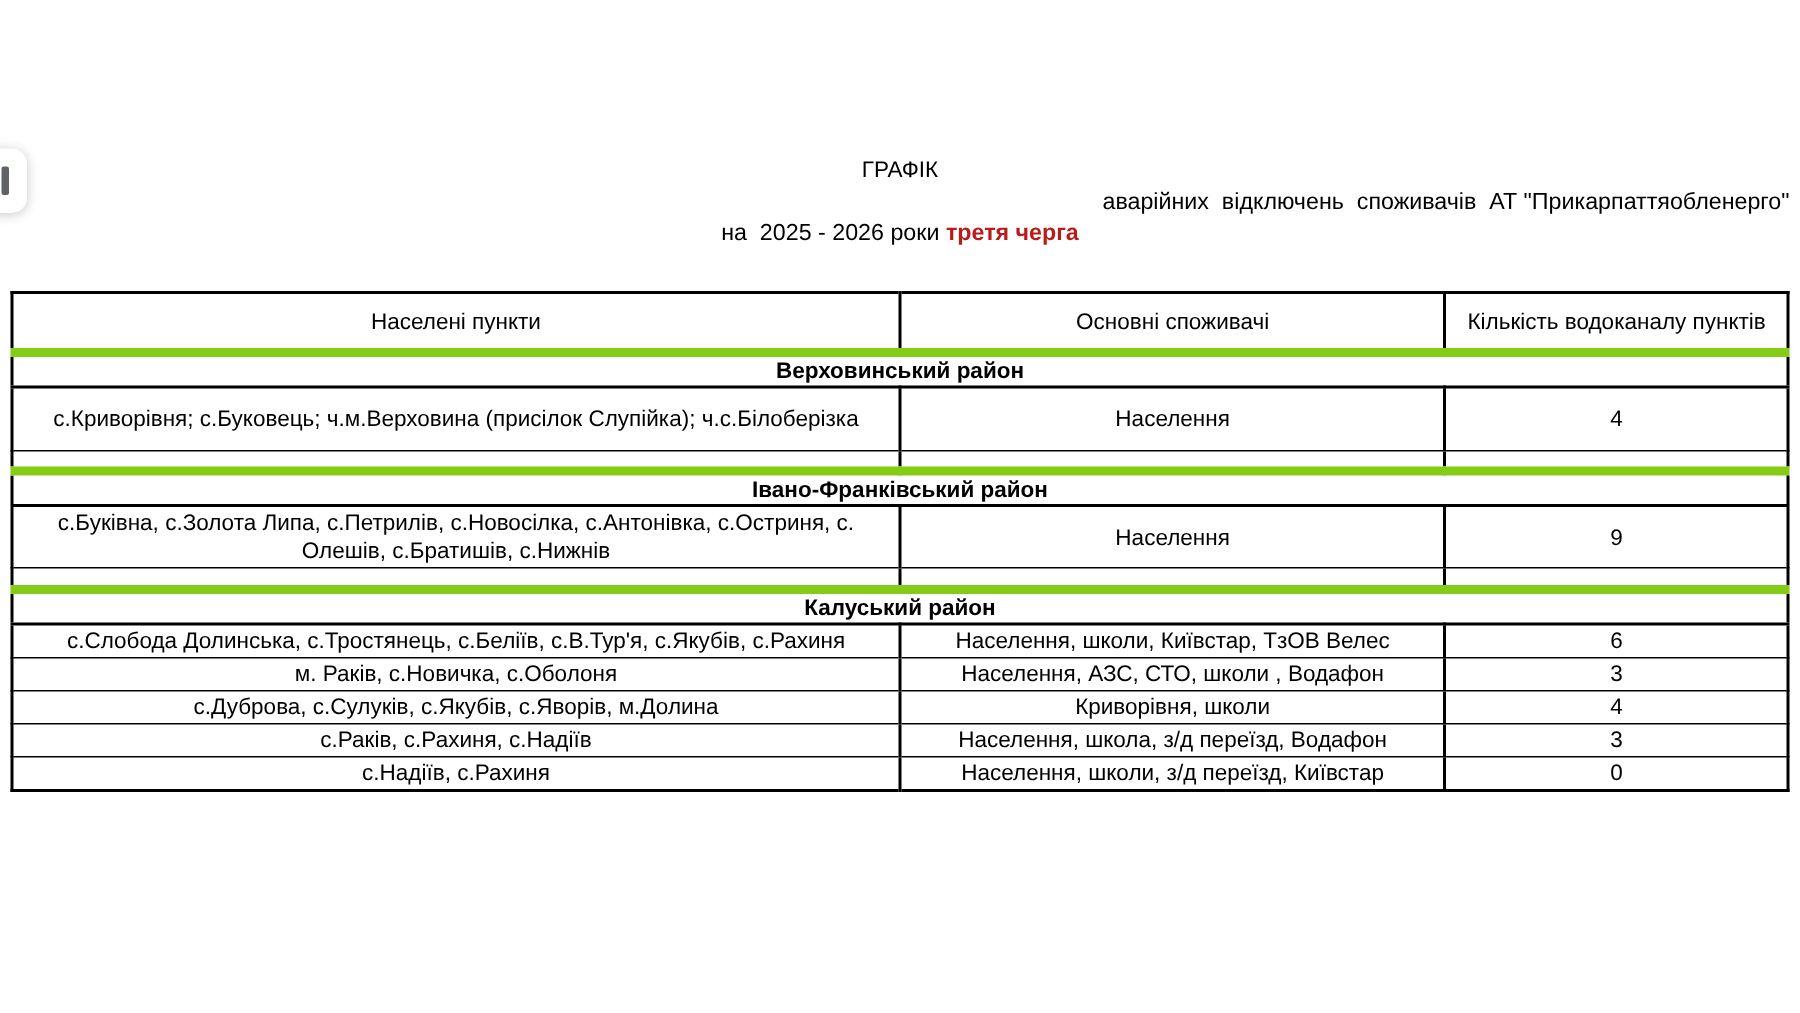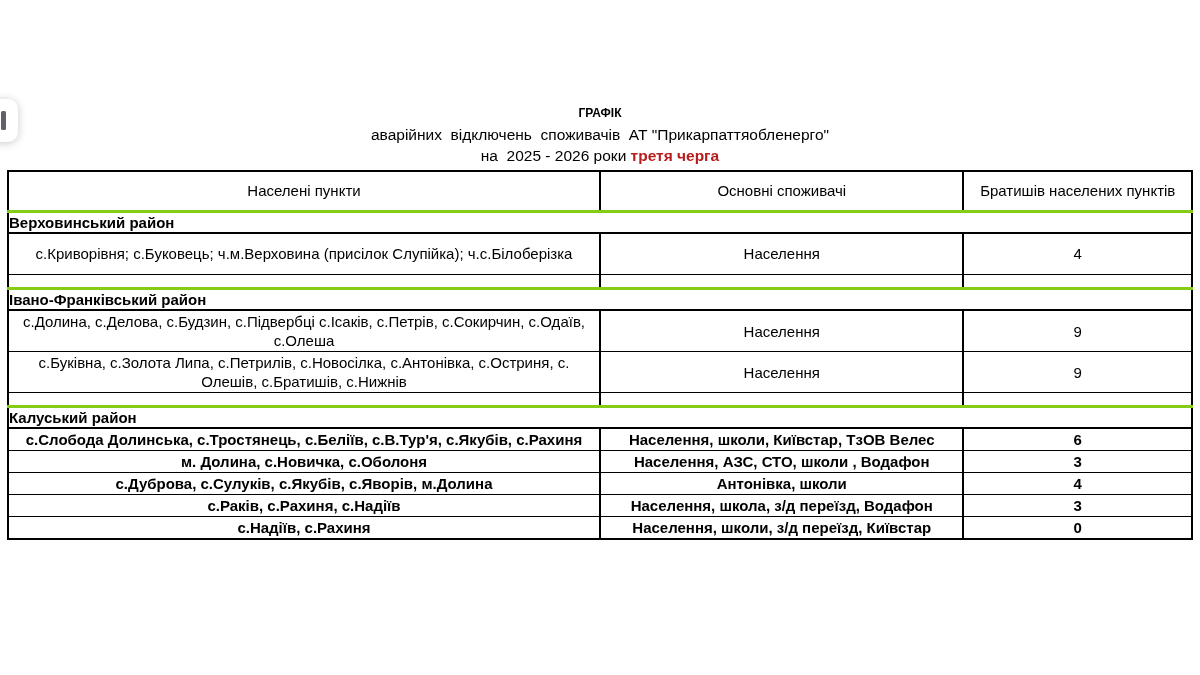--- a/index.html
+++ b/index.html
@@ -21,53 +21,53 @@
   }
   .side-btn .bar {
     position: absolute; left: 13px; top: 12px;
     width: 5px; height: 19px;
     background: #5f6368; border-radius: 1.5px;
   }
 
   .doc { position: absolute; left: 7px; top: 0; width: 1186px; }
 
   .titles { text-align: center; padding-top: 103px; }
-  .t1 { font-size: 12px; font-weight: bold; line-height: 21px; }
-  .t2 { font-size: 15.5px; line-height: 21px; white-space: pre-wrap; }
+  .t1 { font-size: 15px; font-weight: normal; line-height: 21px; }
+  .t2 { font-size: 15.5px; line-height: 21px; white-space: pre-wrap; text-align: right; }
   .t3 { font-size: 15.5px; line-height: 21px; white-space: pre-wrap; }
   .t3 .red { color: #b91c1c; font-weight: bold; }
 
   table.sched {
-    margin-top: 4px;
+    margin-top: 28px;
     border-collapse: collapse;
     width: 100%;
     table-layout: fixed;
     border: 2px solid #000;
   }
   .sched th, .sched td {
     border: 1px solid #000;
     font-size: 15px;
     line-height: 19px;
     padding: 1px 4px;
     overflow: hidden;
     vertical-align: middle;
   }
   .sched th.c2, .sched td.c2,
   .sched th.c3, .sched td.c3 { border-left: 2px solid #000; }
   .sched th { font-weight: normal; height: 40px; text-align: center; }
   tr.section td {
-    font-weight: bold; text-align: left;
-    border-top: 3px solid #84cc16; border-bottom: 2px solid #000;
+    font-weight: bold; text-align: center;
+    border-top: 6px solid #84cc16; border-bottom: 2px solid #000;
     height: 20px; padding: 0;
   }
   td.c1 { text-align: center; }
   td.c2 { text-align: center; }
   td.c3 { text-align: center; }
   tr.tall td { height: 42px; }
-  tr.single td { height: 20px; font-weight: bold; }
+  tr.single td { height: 20px; }
   tr.empty td { height: 14px; }
 </style>
 </head>
 <body>
 
 <div class="side-btn">
   <span class="bar"></span>
 </div>
 
 <div class="doc">
@@ -80,44 +80,39 @@
   <table class="sched">
     <colgroup>
       <col style="width:50%">
       <col style="width:30.7%">
       <col style="width:19.3%">
     </colgroup>
     <tbody>
         <tr>
       <th class="c1">Населені пункти</th>
       <th class="c2">Основні споживачі</th>
-      <th class="c3">Братишів населених пунктів</th>
+      <th class="c3">Кількість водоканалу пунктів</th>
     </tr>
 
     <tr class="section">
       <td colspan="3">Верховинський район</td>
     </tr>
     <tr class="tall">
       <td class="c1">с.Криворівня; с.Буковець; ч.м.Верховина (присілок Слупійка); ч.с.Білоберізка</td>
       <td class="c2">Населення</td>
       <td class="c3">4</td>
     </tr>
     <tr class="empty">
       <td class="c1"></td>
       <td class="c2"></td>
       <td class="c3"></td>
     </tr>
 
     <tr class="section">
       <td colspan="3">Івано-Франківський район</td>
-    </tr>
-    <tr>
-      <td class="c1">с.Долина, с.Делова, с.Будзин, с.Підвербці с.Ісаків, с.Петрів, с.Сокирчин, с.Одаїв, с.Олеша</td>
-      <td class="c2">Населення</td>
-      <td class="c3">9</td>
     </tr>
     <tr>
       <td class="c1">с.Буківна, с.Золота Липа, с.Петрилів, с.Новосілка, с.Антонівка, с.Остриня, с. Олешів, с.Братишів, с.Нижнів</td>
       <td class="c2">Населення</td>
       <td class="c3">9</td>
     </tr>
     <tr class="empty">
       <td class="c1"></td>
       <td class="c2"></td>
       <td class="c3"></td>
@@ -125,27 +120,27 @@
 
     <tr class="section">
       <td colspan="3">Калуський район</td>
     </tr>
     <tr class="single">
       <td class="c1">с.Слобода Долинська, с.Тростянець, с.Беліїв, с.В.Тур'я, с.Якубів, с.Рахиня</td>
       <td class="c2">Населення, школи, Київстар, ТзОВ Велес</td>
       <td class="c3">6</td>
     </tr>
     <tr class="single">
-      <td class="c1">м. Долина, с.Новичка, с.Оболоня</td>
+      <td class="c1">м. Раків, с.Новичка, с.Оболоня</td>
       <td class="c2">Населення, АЗС, СТО, школи , Водафон</td>
       <td class="c3">3</td>
     </tr>
     <tr class="single">
       <td class="c1">с.Дуброва, с.Сулуків, с.Якубів, с.Яворів, м.Долина</td>
-      <td class="c2">Антонівка, школи</td>
+      <td class="c2">Криворівня, школи</td>
       <td class="c3">4</td>
     </tr>
     <tr class="single">
       <td class="c1">с.Раків, с.Рахиня, с.Надіїв</td>
       <td class="c2">Населення, школа, з/д переїзд, Водафон</td>
       <td class="c3">3</td>
     </tr>
     <tr class="single">
       <td class="c1">с.Надіїв, с.Рахиня</td>
       <td class="c2">Населення, школи, з/д переїзд, Київстар</td>

